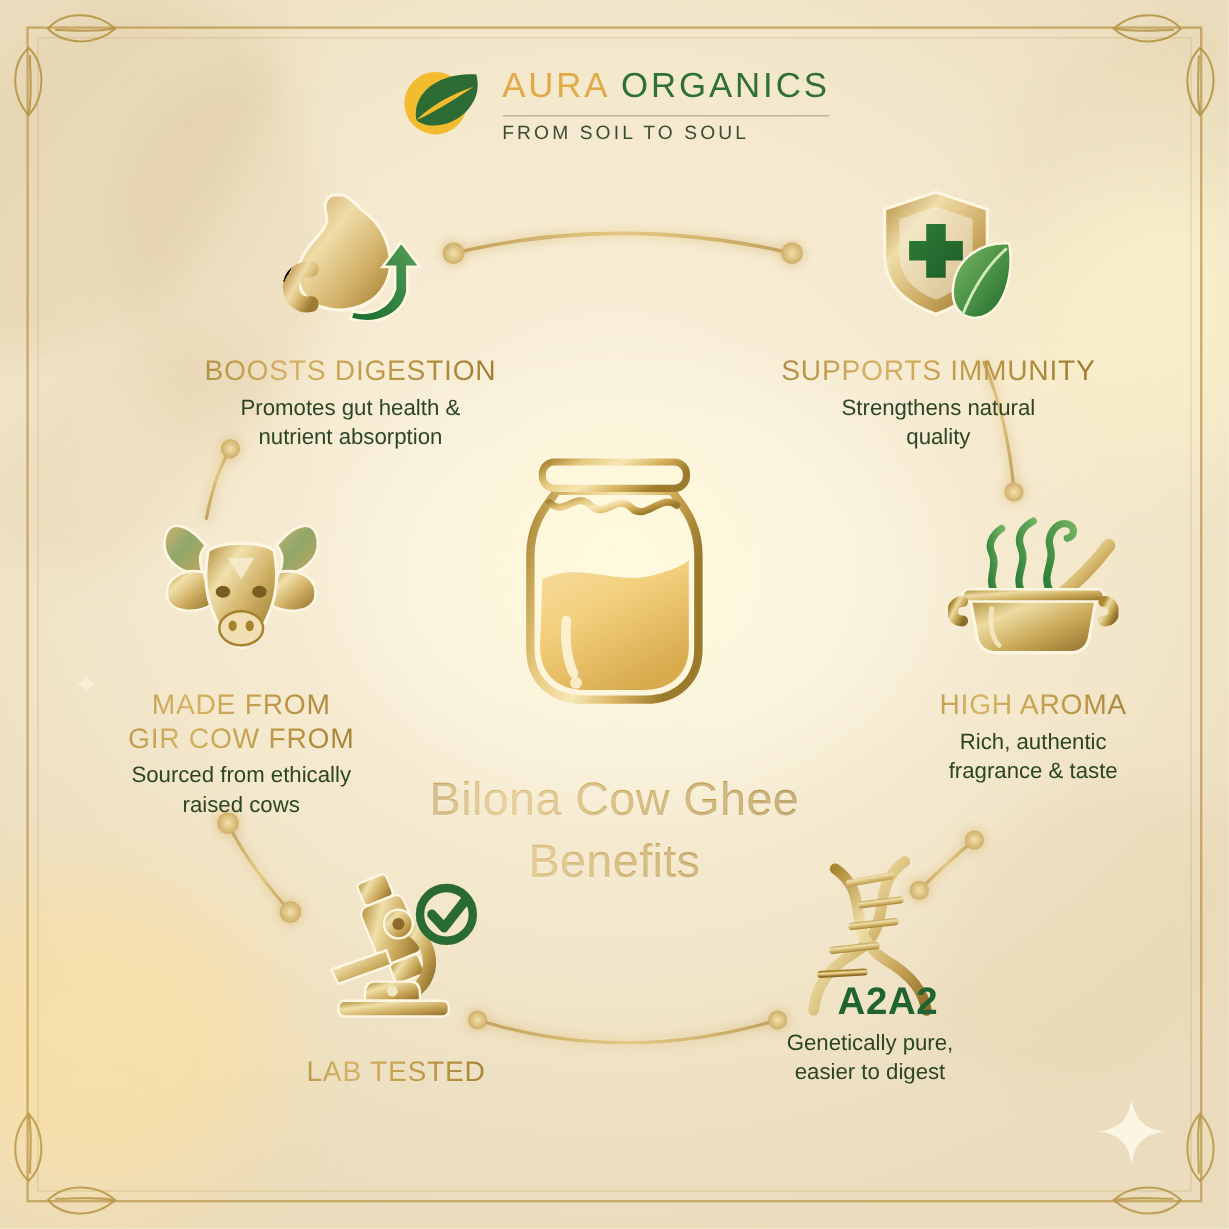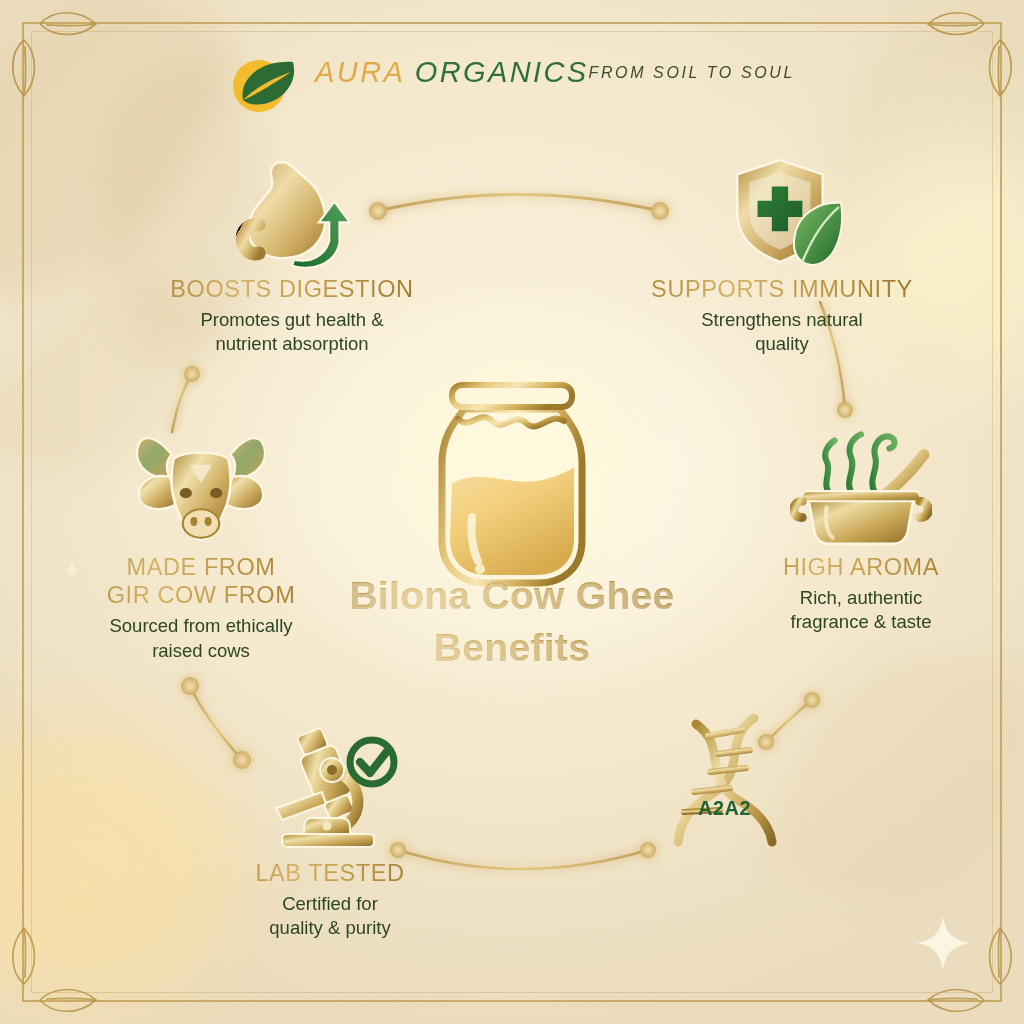--- a/index.html
+++ b/index.html
@@ -50,60 +50,60 @@
   
   .sparkle { position:absolute; pointer-events:none; }
   .sp1 { right:52px; bottom:52px; width:58px; height:58px; }
   .sp2 { left:62px; top:560px; width:20px; height:20px; opacity:.5; }
 
   
   .brand { position:absolute; left:0; right:0; top:50px; height:90px;
            display:flex; justify-content:center; }
   .brand-inner { display:flex; align-items:flex-start; gap:14px; }
   .brand-mark { width:72px; height:72px; position:relative; flex:0 0 auto; margin-top:2px; }
-  .brand-text { display:flex; align-items:center; padding-top:6px;font-style:italic; }
+  .brand-text { display:flex; flex-direction:column; align-items:flex-start; padding-top:6px; }
   .brand-title { font-size:29px; letter-spacing:2.4px; font-weight:400; white-space:nowrap; }
   .brand-title .w1 { color:#e0aa46; }
   .brand-title .w2 { color:#2f7035; }
   .brand-rule { width:100%; height:1px; background:rgba(120,120,90,.55); margin:7px 0 6px; }
   .brand-sub { font-size:16px; letter-spacing:2.6px; color:#3b4a35; white-space:nowrap; }
 
   
   .center-jar { position:absolute; left:414px; top:345px; width:196px; height:248px; }
   .center-glow { position:absolute; left:360px; top:320px; width:310px; height:300px;
         background:radial-gradient(ellipse at center, rgba(255,249,220,.95) 0%, rgba(255,246,205,.35) 45%, rgba(255,246,205,0) 72%);
         filter:blur(6px); pointer-events:none; }
-  .center-title { position:absolute; left:282px; top:570px; width:460px; text-align:center;
-        font-size:39px; line-height:1.33; font-weight:700; letter-spacing:.3px;
+  .center-title { position:absolute; left:282px; top:641px; width:460px; text-align:center;
+        font-size:39px; line-height:1.33; font-weight:400; letter-spacing:.3px;
         background:linear-gradient(100deg,#8a6a26 0%,#caa council 0%,#d8b464 38%,#b08d3c 70%,#8d6b26 100%);
         color:#bd9846;
         background:linear-gradient(95deg,#9a7830 0%,#dcbb6e 30%,#c29d49 55%,#a07d30 100%);
         -webkit-background-clip:text; background-clip:text; -webkit-text-fill-color:transparent;
         text-shadow:0 1px 1px rgba(255,255,255,.35); }
 
   
   .benefit { position:absolute; text-align:center; }
   .b-icon { height:110px; display:flex; align-items:flex-end; justify-content:center; }
-  .b-title { font-size:23.5px; letter-spacing:.6px; margin-top:8px; white-space:nowrap;
+  .b-title { font-size:23.5px; letter-spacing:.6px; margin-top:28px; white-space:nowrap;
              background:linear-gradient(95deg,#9b7a2e 0%,#d6b264 35%,#b89242 65%,#8f6e28 100%);
              -webkit-background-clip:text; background-clip:text; -webkit-text-fill-color:transparent;
              color:#b0893a; }
   .b-title.two { white-space:normal; line-height:1.18;text-align:center; }
   .b-desc { font-size:18.5px; line-height:1.32; color:#2c4524; margin-top:5px; }
 
   .bn-digestion { left:122px;  top:158px;  width:340px; }
   .bn-immunity  { left:612px;  top:158px;  width:340px; }
   .bn-gir       { left:46px;   top:418px;  width:310px; }
   .bn-aroma     { left:716px;  top:418px;  width:290px; }
   .bn-lab       { left:205px;  top:722px;  width:250px; }
   .bn-a2a2      { left:578px;  top:710px;  width:294px; }
 
   .connectors { position:absolute; inset:0; pointer-events:none; }
 
-  .a2a2-tag { position:absolute; left:698px; top:797px; font-size:20px; font-weight:700;
+  .a2a2-tag { position:absolute; left:698px; top:816px; font-size:32px; font-weight:700;
               color:#1f6330; letter-spacing:.5px; }
 </style>
 </head>
 <body>
 
 <div id="poster">
 
   <div class="bgleaf bl1"></div>
   <div class="bgleaf bl2"></div>
   <div class="bgleaf bl3"></div>
@@ -446,24 +446,20 @@
 
         <path d="M52 96 L82 96 C88 96 90 100 90 106 L90 112 L44 112 L44 106 C44 100 46 96 52 96 Z" fill="url(#gmic)" stroke="#fdf6e3" stroke-width="2"></path>
         <circle cx="67" cy="104" r="4.5" fill="#f4e8c4"></circle>
         <rect x="22" y="112" width="92" height="13" rx="5" fill="url(#gmic)" stroke="#fdf6e3" stroke-width="2"></rect>
 
         <circle cx="112" cy="40" r="22" fill="none" stroke="#2a6b32" stroke-width="7"></circle>
         <path d="M100 40 L110 51 L128 28" fill="none" stroke="#2a6b32" stroke-width="8" stroke-linecap="round" stroke-linejoin="round"></path>
       </svg>
     </div>
     <div class="b-title">LAB TESTED</div>
-    <div class="b-desc">
-      <span>Certified for</span><br>
-      <span>quality &amp; purity</span>
-    </div>
   </div>
 
   <div class="benefit bn-a2a2">
     <div class="b-icon" style="height:142px">
       <svg viewBox="0 0 150 142" width="150" height="142">
         <defs>
           <linearGradient id="gdna" x1="0" y1="0" x2="1" y2="1">
             <stop offset="0%" stop-color="#a9872f"></stop>
             <stop offset="35%" stop-color="#f0dfa8"></stop>
             <stop offset="70%" stop-color="#c7a455"></stop>
@@ -476,17 +472,21 @@
         </g>
         <g stroke="url(#gdna)" stroke-width="6" stroke-linecap="round">
           <path d="M58 26 L92 20"></path>
           <path d="M68 44 L100 40"></path>
           <path d="M60 62 L96 58"></path>
           <path d="M44 82 L80 78"></path>
           <path d="M34 102 L70 100"></path>
         </g>
       </svg>
     </div>
+    <div class="b-desc">
+      <span>Genetically pure,</span><br>
+      <span>easier to digest</span>
+    </div>
   </div>
 
   <div class="a2a2-tag">A2A2</div>
 
 </div>
 
 </body></html>

